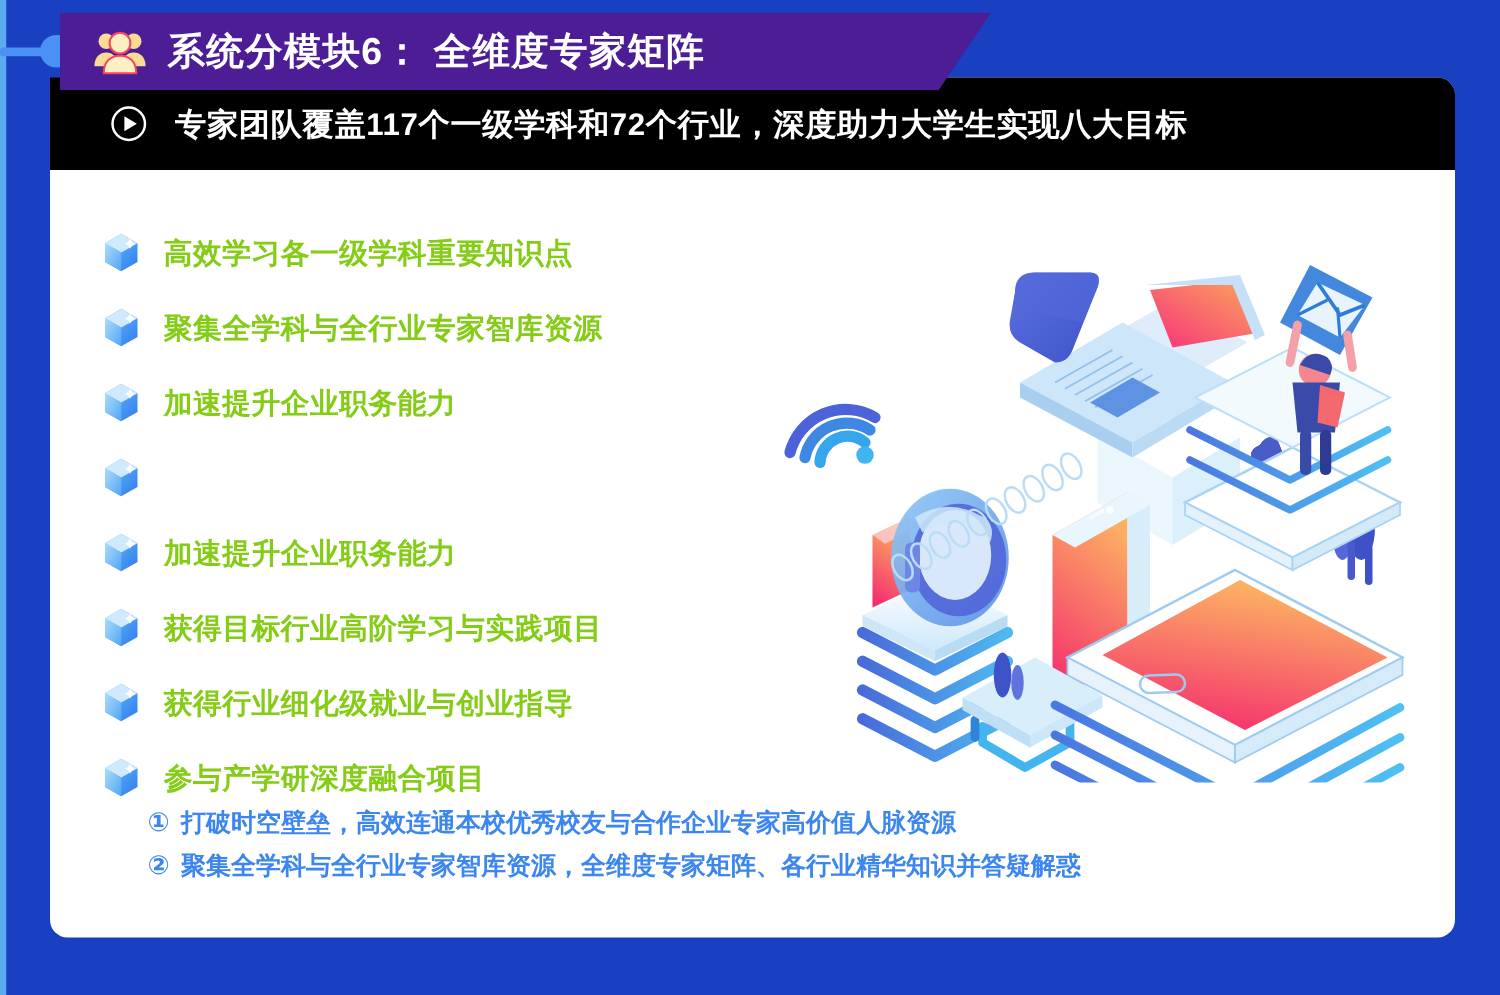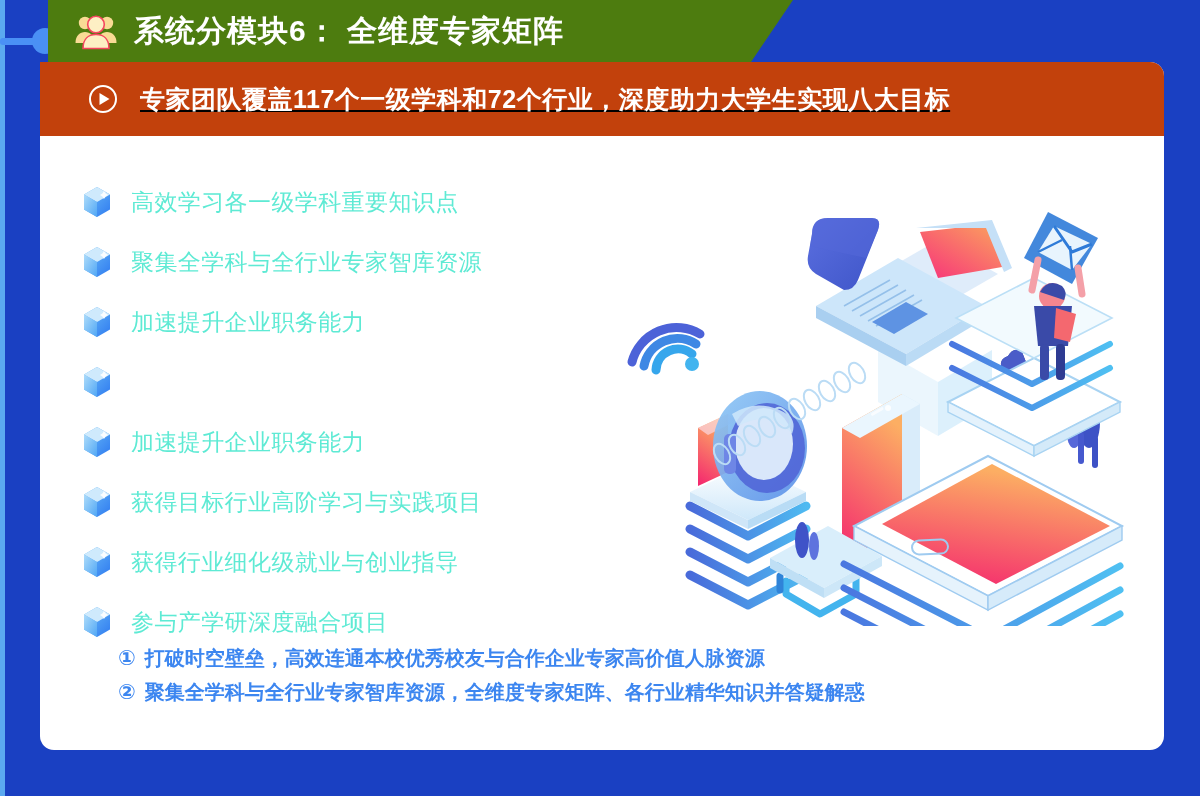--- a/index.html
+++ b/index.html
@@ -27,53 +27,53 @@
   }
 
   
   #card{
     position:absolute; left:40px; top:62px; width:1124px; height:688px;
     background:#FFFFFF; border-radius:14px;
   }
 
   
   #red-banner{
-    position:absolute; left:48px; top:0; width:745px; height:62px;
-    background:#4d7c0f;
+    position:absolute; left:48px; top:10px; width:745px; height:62px;
+    background:#4c1d95;
     clip-path: polygon(0 0, 745px 0, 703px 62px, 0 62px);
     display:flex; align-items:center; padding-left:26px;
   }
   #users-icon{ width:44px; height:38px; flex:0 0 auto; position:relative; }
   #banner-title{
     color:#FFFFFF; font-size:30px; font-weight:bold; letter-spacing:1px;
     margin-left:16px; white-space:nowrap;
   }
 
   
   #subtitle-bar{
     position:absolute; left:40px; top:62px; width:1124px; height:74px;
-    background:#c2410c; border-top-right-radius:14px;
-    display:flex; align-items:center; padding-left:48px;text-decoration:underline;
+    background:#000000; border-top-right-radius:14px;
+    display:flex; align-items:center; padding-left:48px;
   }
   #play-icon{ width:30px; height:30px; flex:0 0 auto; }
   #subtitle-text{
     color:#FFFFFF; font-size:25px; font-weight:bold; margin-left:22px;
     white-space:nowrap; letter-spacing:0.5px;
   }
 
   
   #bullet-list{
     position:absolute; left:82px; top:172px; width:620px;
   }
   .bullet-row{
     display:flex; align-items:center; height:60px;
   }
   .cube-icon{ width:30px; height:32px; flex:0 0 auto; }
   .bullet-text{
-    color:#5eead4; font-size:23px; font-weight:normal;
+    color:#84cc16; font-size:23px; font-weight:bold;
     margin-left:19px; white-space:nowrap; letter-spacing:0.4px;
   }
 
   
   #footnotes{
     position:absolute; left:118px; top:641px; width:1000px;
   }
   .footnote-row{
     display:flex; align-items:center; height:34px;
     color:#3C86F0; font-size:20px; font-weight:bold; white-space:nowrap;

